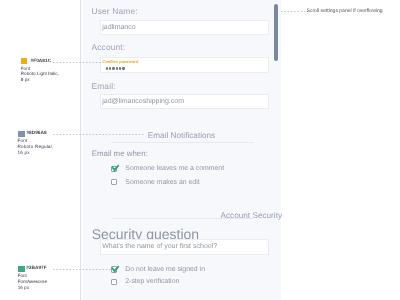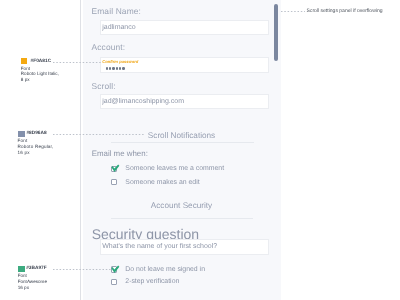--- a/index.html
+++ b/index.html
@@ -39,50 +39,50 @@
   .note{position:absolute;color:#50565f;font-size:5.05px;line-height:1;white-space:nowrap;}
 </style>
 </head>
 <body>
 
 <div id="stage">
 
   <div id="panel"></div>
   <div id="divider"></div>
 
-  <div class="flabel" style="top:7.4px">Email Name:</div>
+  <div class="flabel" style="top:7.4px">User Name:</div>
   <div class="inp" style="top:19.5px;height:15.5px">
     <span class="v" style="top:3px">jadlimanco</span>
   </div>
 
   <div class="flabel" style="top:43.2px">Account:</div>
   <div class="inp" style="top:56.9px;height:16.5px">
     <span class="v" style="top:2px;left:1.3px;color:#f0a81c;font-style:italic;font-size:4.1px;font-weight:bold">Confirm password</span>
     <span class="v pwdots" style="top:9.4px;left:4.6px"><span></span><span></span><span></span><span></span><span></span><span></span></span>
   </div>
 
-  <div class="flabel" style="top:82.4px">Scroll:</div>
+  <div class="flabel" style="top:82.4px">Email:</div>
   <div class="inp" style="top:93.5px;height:15.5px">
     <span class="v" style="top:3px">jad@limancoshipping.com</span>
   </div>
 
-  <div class="sechead" style="left:81px;width:201px;text-align:center;top:131.8px">Scroll Notifications</div>
+  <div class="sechead" style="left:81px;width:201px;text-align:center;top:131.8px">Email Notifications</div>
   <div class="secrule" style="left:111px;top:141.5px;width:142.5px"></div>
   <div class="cblabel" style="left:91.7px;top:149.5px;font-size:7.9px;line-height:1">Email me when:</div>
 
   <div class="cbbox" style="left:110.9px;top:165.7px"></div>
   <svg class="cbtick" style="left:109.2px;top:163.2px" viewBox="0 0 12 12">
     <path d="M2.35 4.15 L3.7 3.1 L5.3 5.55 L9.2 1.6 L10.35 2.8 L5.55 8.9 Z" fill="#2ba87c"></path>
   </svg>
   <div class="cblabel" style="left:125.3px;top:165.4px">Someone leaves me a comment</div>
 
   <div class="cbbox" style="left:110.9px;top:178.8px"></div>
   <div class="cblabel" style="left:125.3px;top:179.3px">Someone makes an edit</div>
 
-  <div class="sechead" style="left:81px;width:201px;text-align:center;top:202px">Account Security</div>
+  <div class="sechead" style="left:81px;width:201px;text-align:right;top:212px">Account Security</div>
   <div class="secrule" style="left:110.5px;top:218px;width:142.5px"></div>
   <div class="cblabel" style="left:91.7px;top:226.5px;font-size:14px;line-height:1">Security question</div>
   <div class="inp" style="top:239px;height:15.5px">
     <span class="v" style="top:3px">What's the name of your first school?</span>
   </div>
 
   <div class="cbbox" style="left:110.9px;top:266.2px"></div>
   <svg class="cbtick" style="left:109px;top:263.5px" viewBox="0 0 12 12">
     <path d="M2.35 4.15 L3.7 3.1 L5.3 5.55 L9.2 1.6 L10.35 2.8 L5.55 8.9 Z" fill="#2ba87c"></path>
   </svg>

